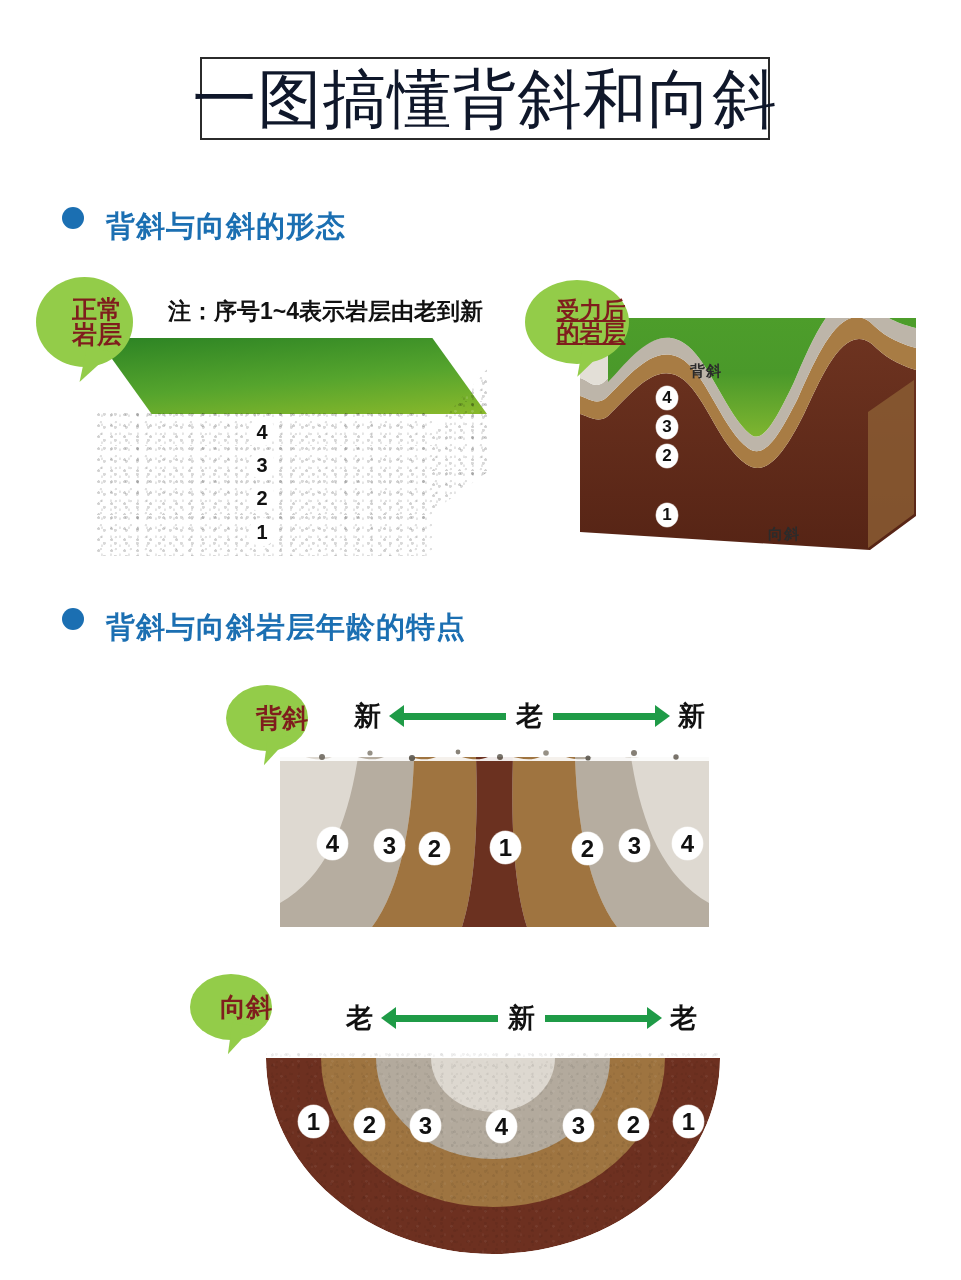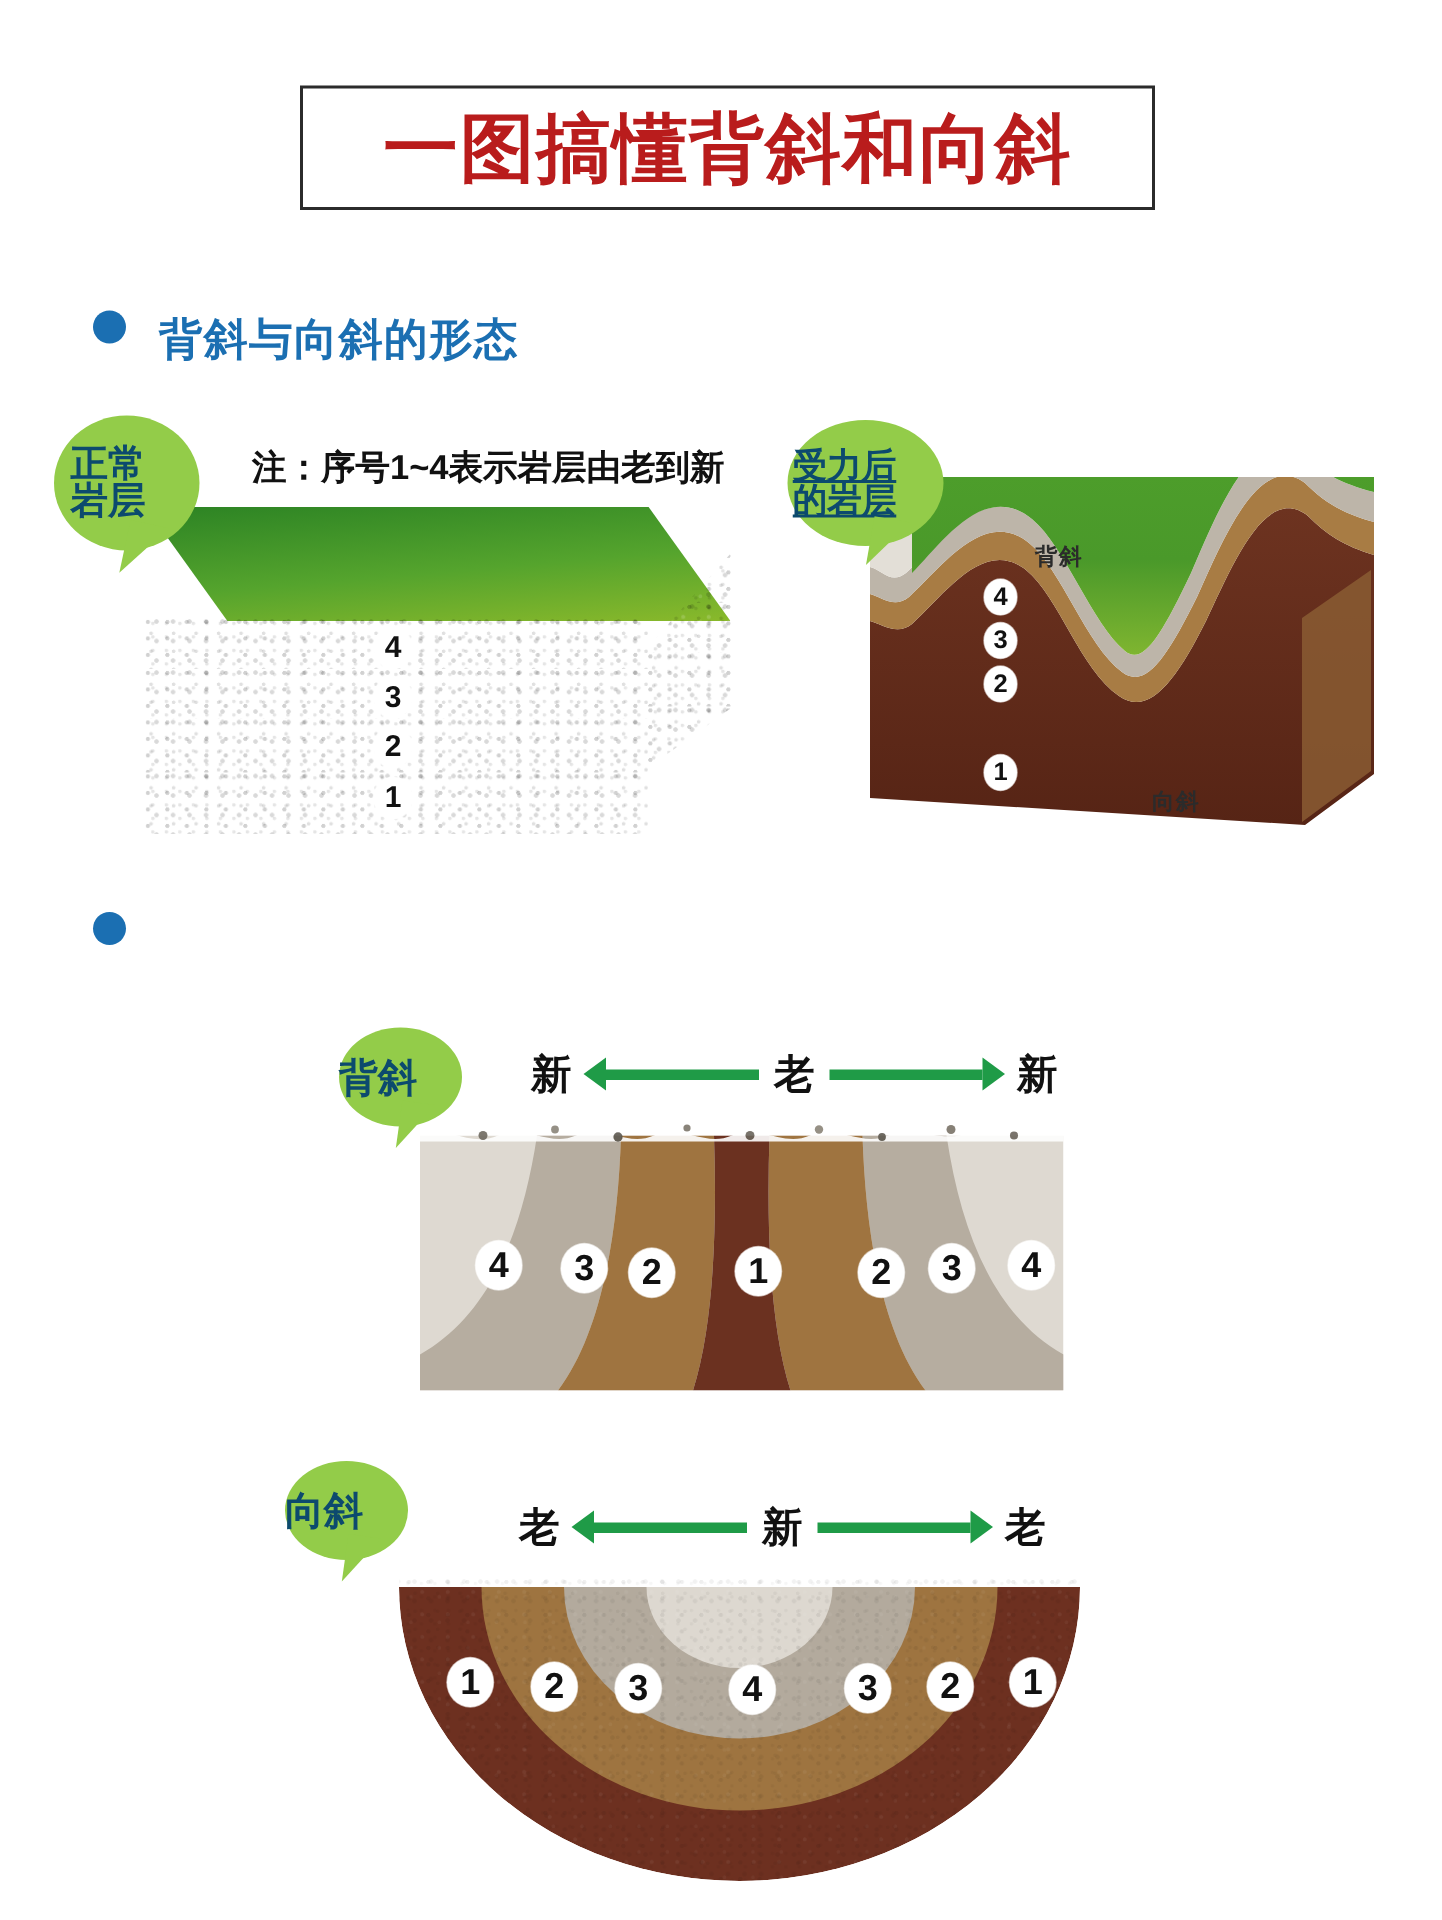--- a/index.html
+++ b/index.html
@@ -13,40 +13,40 @@
   .page{position:relative;width:961px;height:1280px;}
 
   
   .title-box{
     position:absolute;left:200px;top:57px;width:570px;height:83px;
     border:2px solid #2b2b2b;background:#fff;
     display:flex;align-items:center;justify-content:center;
     box-sizing:border-box;
   }
   .title-text{
-    font-size:50px;font-weight:bold;color:#b91c1c;letter-spacing:1px;
+    font-size:64px;font-weight:normal;color:#0f172a;letter-spacing:1px;
     line-height:1;white-space:nowrap;
   }
 
   
   .section-head{position:absolute;display:flex;align-items:flex-start;gap:22px;}
   .bullet{
     width:22px;height:22px;border-radius:50%;background:#1b6fb2;flex:0 0 auto;
   }
   .section-title{
     font-size:29px;font-weight:bold;color:#1b6fb2;white-space:nowrap;letter-spacing:1px;
   }
   #sec1{left:62px;top:207px;}
   #sec2{left:62px;top:608px;}
 
   
   .bubble{
     position:absolute;background:#93cc49;border-radius:50%;
-    display:flex;align-items:center;justify-content:flex-start;text-align:center;
-    color:#0c4a6e;font-weight:bold;line-height:1.02;z-index:30;
+    display:flex;align-items:center;justify-content:flex-end;text-align:center;
+    color:#7f1d1d;font-weight:bold;line-height:1.02;z-index:30;
   }
   .bubble .tail{
     position:absolute;width:0;height:0;border-style:solid;
   }
 
   
   .note{
     position:absolute;left:168px;top:296px;font-size:23px;font-weight:bold;color:#111;
     white-space:nowrap;z-index:20;
   }
@@ -226,20 +226,21 @@
     <div class="fold-label" style="left:190px;top:207px;">向斜</div>
 
     <div class="num sm" style="left:78px;top:68px;">4</div>
     <div class="num sm" style="left:78px;top:97px;">3</div>
     <div class="num sm" style="left:78px;top:126px;">2</div>
     <div class="num sm" style="left:78px;top:185px;">1</div>
   </div>
 
   <div class="section-head" id="sec2">
     <div class="bullet"></div>
+    <div class="section-title">背斜与向斜岩层年龄的特点</div>
   </div>
 
   <div class="bubble" style="left:226px;top:685px;width:82px;height:66px;font-size:26px;">
     <span>背斜</span>
     <span class="tail" style="left:40px;top:50px;border-width:0 0 32px 22px;border-color:transparent transparent transparent #93cc49;transform:rotate(8deg);"></span>
   </div>
 
   <div class="agerow" style="left:354px;top:698px;">
     <span class="age-word">新</span>
     <span class="arrow-wrap" style="margin:0 4px 0 8px;">

